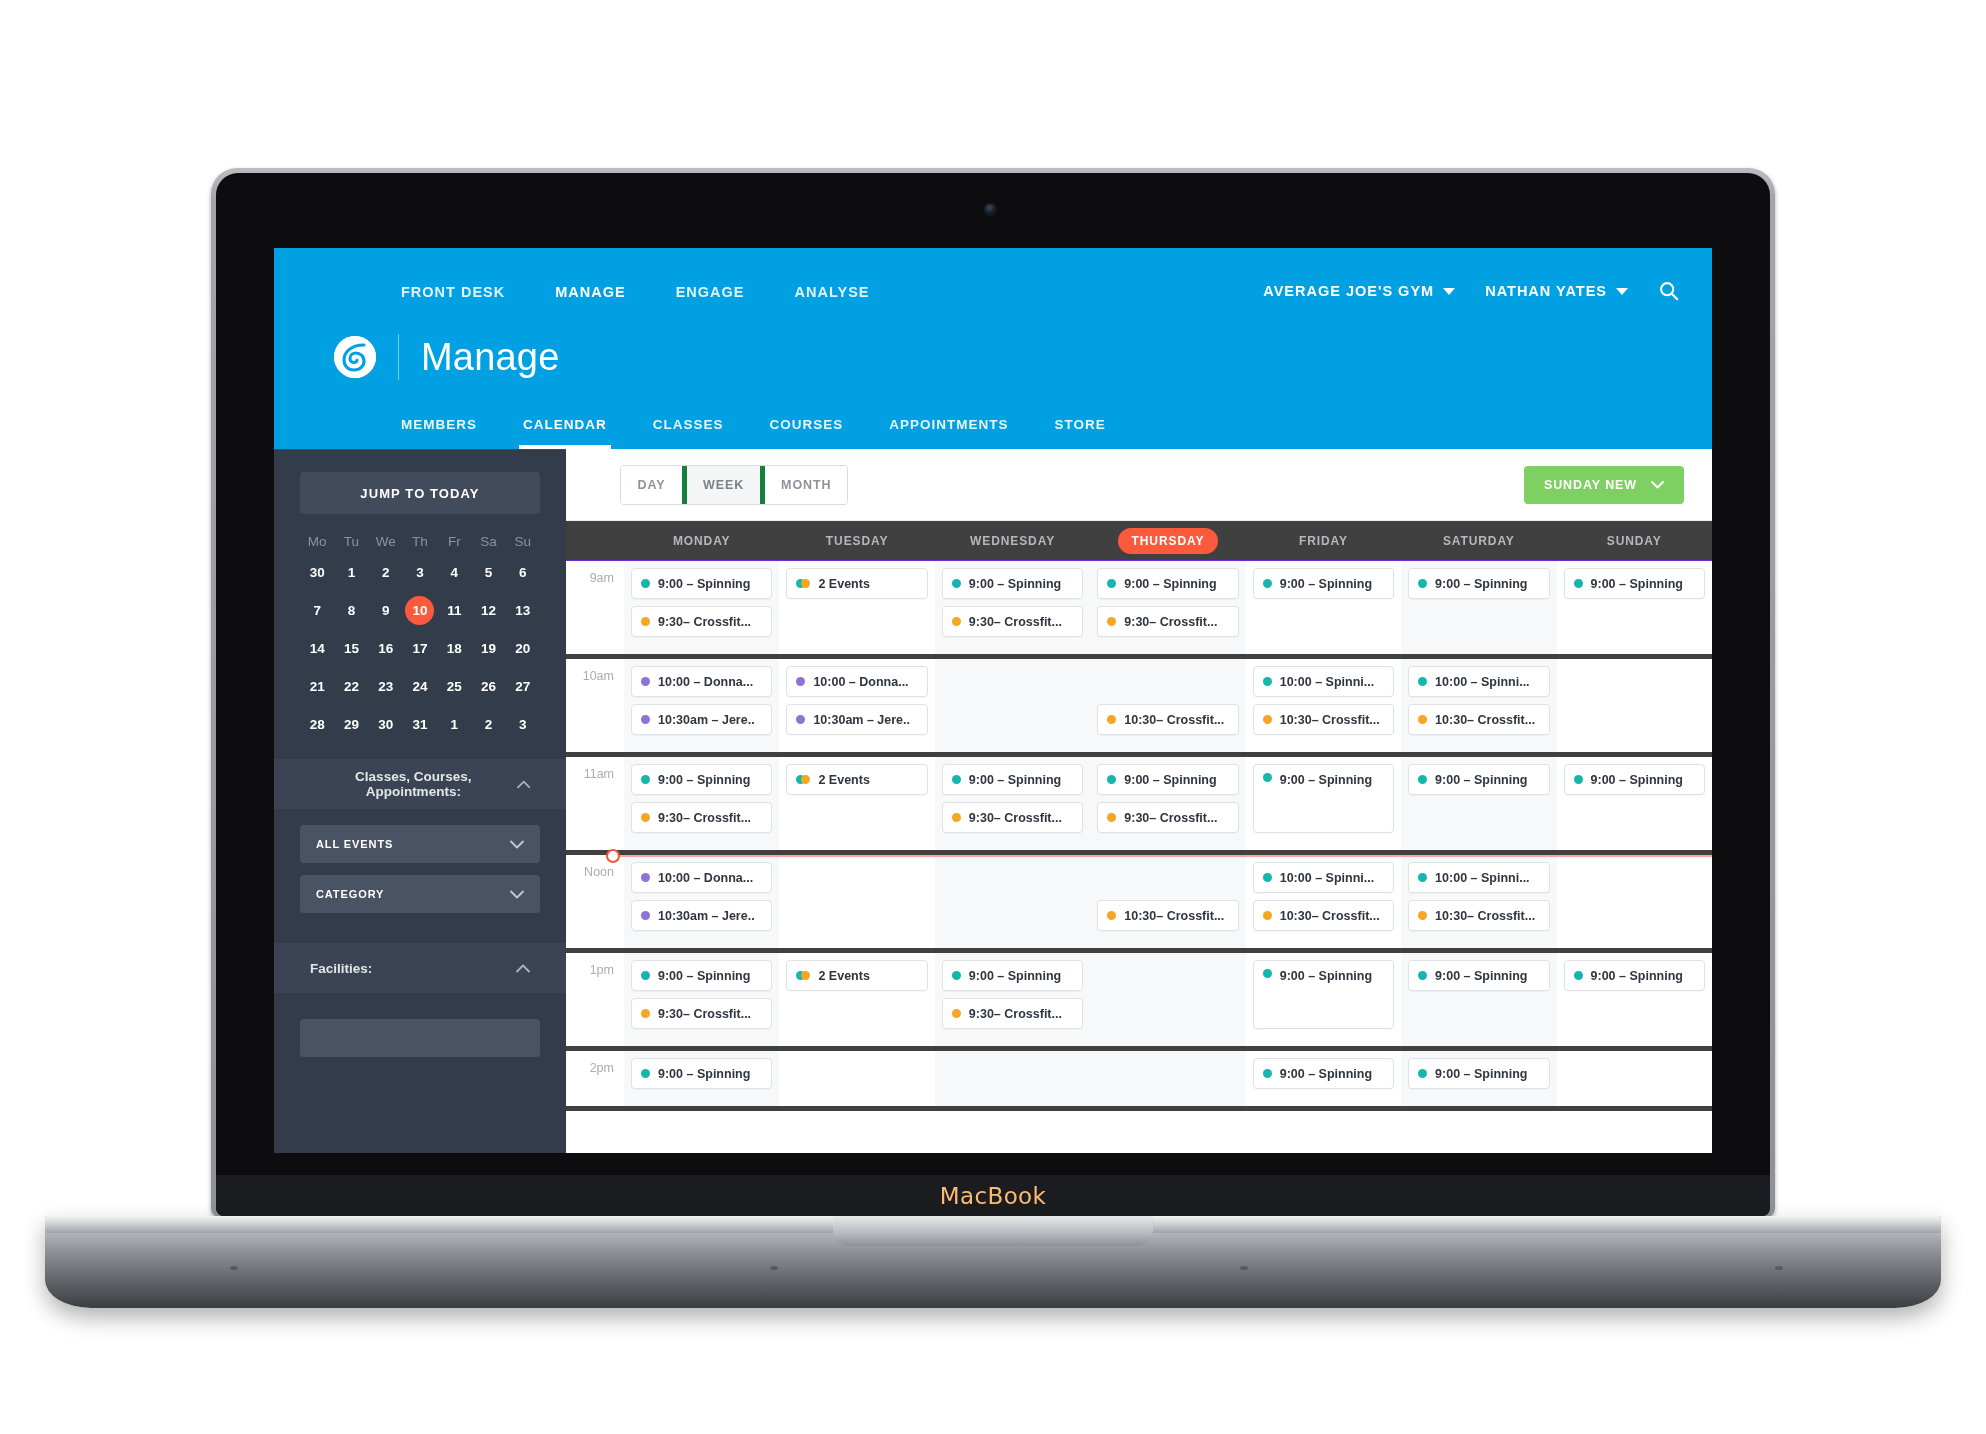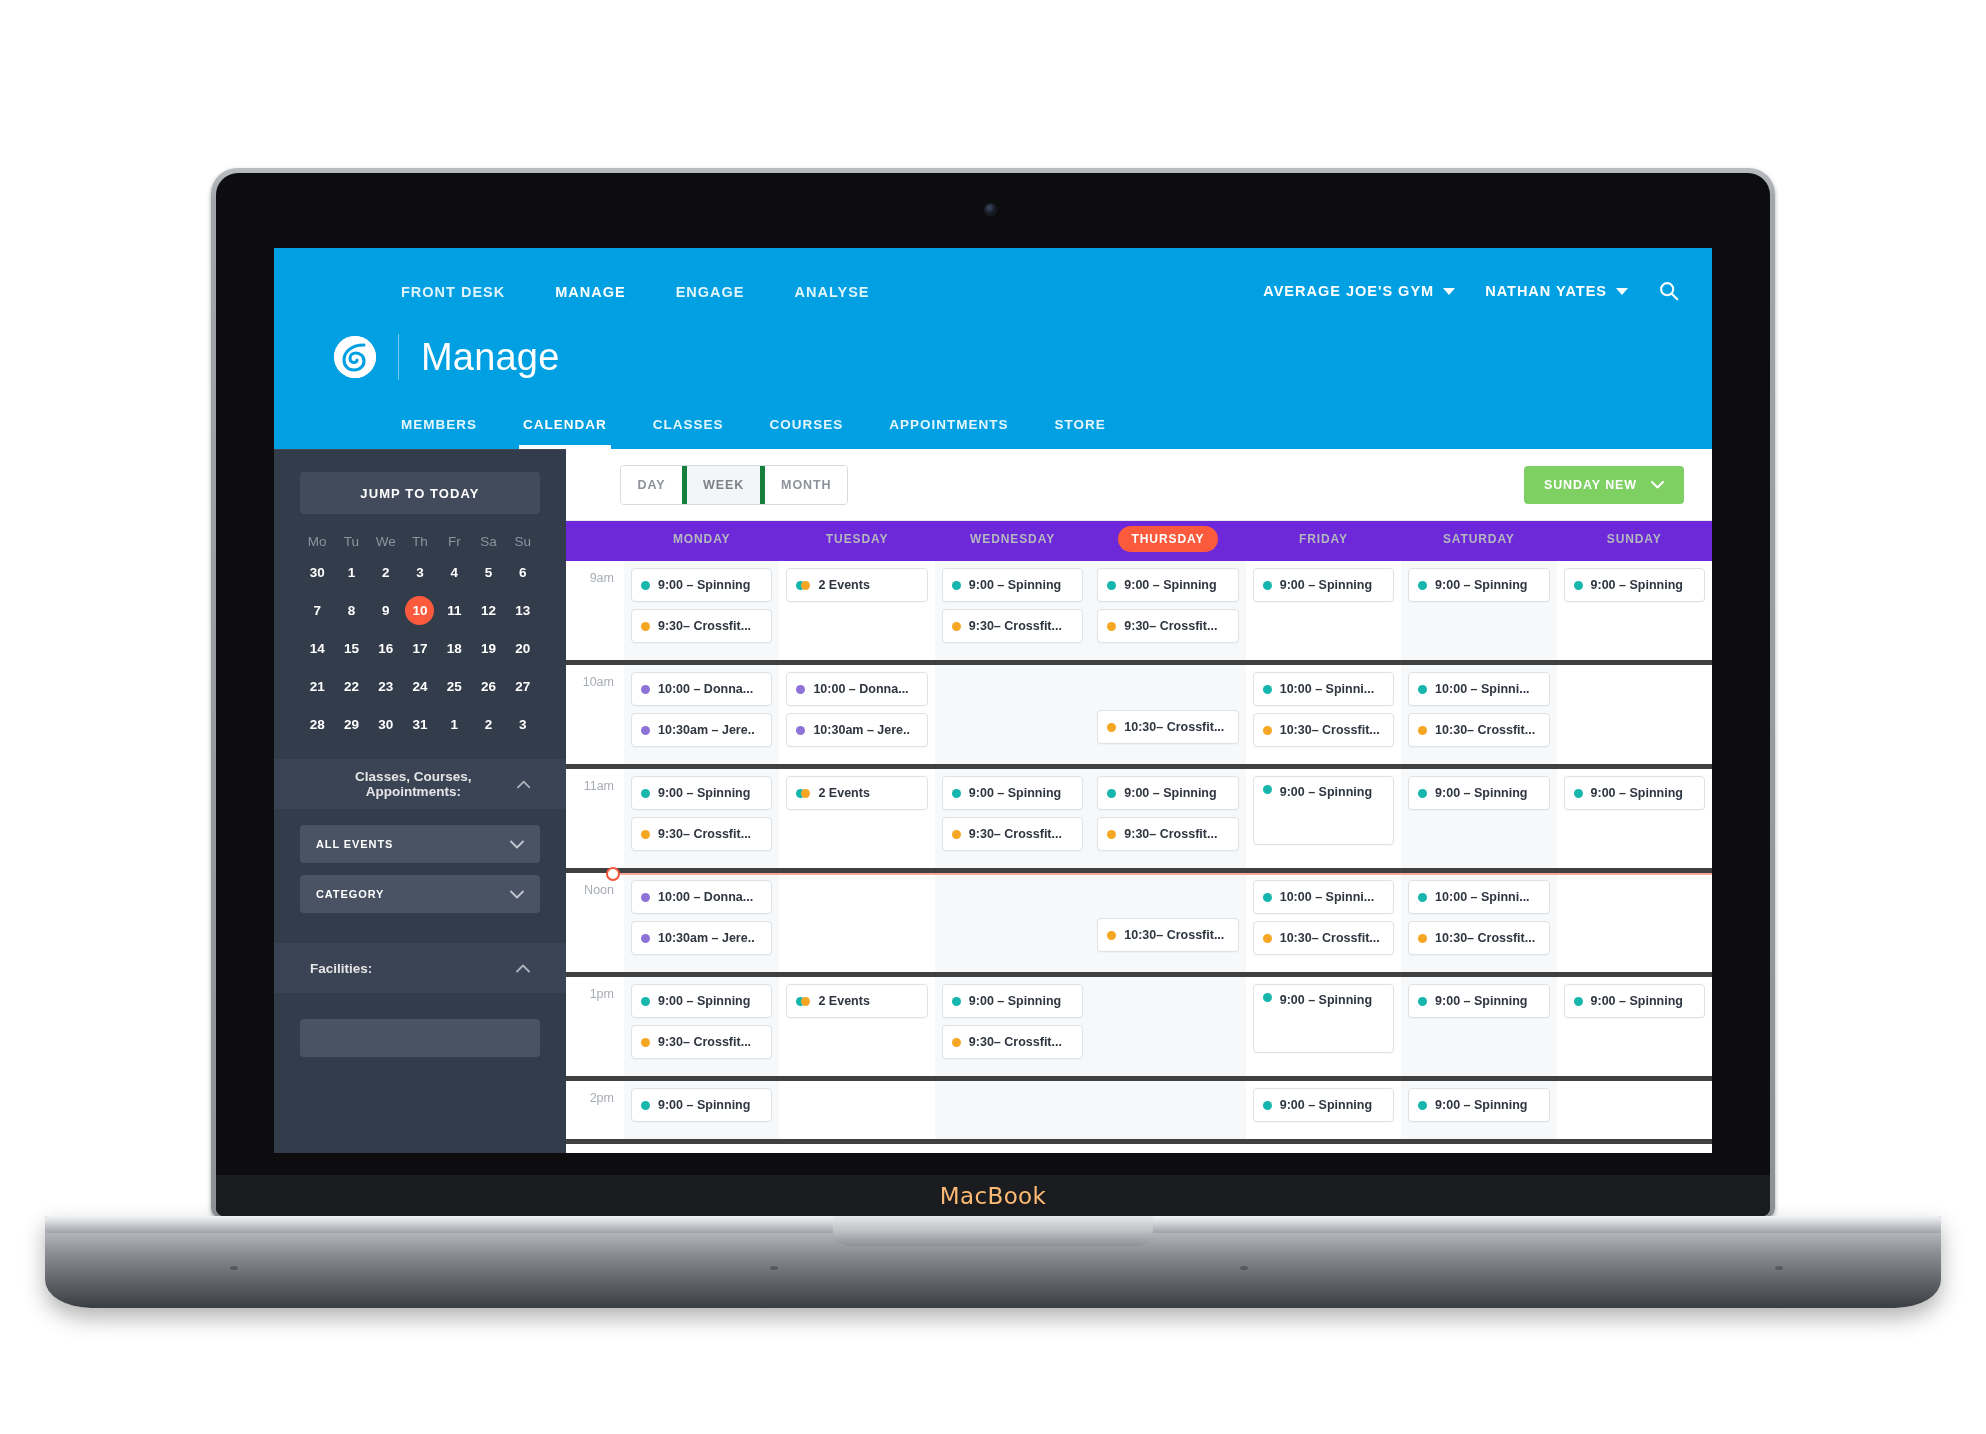--- a/index.html
+++ b/index.html
@@ -161,41 +161,41 @@
     cursor:pointer; font-family:"Liberation Sans", sans-serif;
   }
   .seg button:last-child { border-right:none; }
   .seg button.active { background:#f4f5f6; color:#7d828a; }
   .create-btn {
     height:38px; padding:0 20px; background:#7ed063; border:none; border-radius:4px; color:#fff;
     font-size:12.5px; font-weight:700; letter-spacing:.9px; cursor:pointer; display:flex;
     align-items:center; gap:14px; font-family:"Liberation Sans", sans-serif;
   }
 
-  .dayhead { height:40px; flex:none; display:flex; border-bottom:5px solid #6d28d9; background:#6d28d9; }
+  .dayhead { height:40px; flex:none; display:flex; border-bottom:1px solid #6d28d9; background:#404040; }
   .dh-gutter { width:58px; flex:none; }
   .dh-cell { flex:1; display:flex; align-items:center; justify-content:center; min-width:0; }
   .dh-cell span {
     font-size:12px; font-weight:700; letter-spacing:.9px; color:#b3b8be;
     padding:6px 14px; border-radius:14px; white-space:nowrap;
   }
   .dh-cell span.sel { background:#fb5a3c; color:#ffffff; }
 
   .grid-scroll { flex:1; overflow:hidden; position:relative; }
   .hour-row { display:flex; border-bottom:5px solid #404040; position:relative; }
   .hr-gutter {
     width:58px; flex:none; padding-top:10px; text-align:right; padding-right:10px;
     font-size:12.5px; color:#a8adb4;
   }
   .hr-cols { flex:1; display:flex; min-width:0; }
   .hr-col { flex:1; min-width:0; padding:7px 7px 10px 7px; }
   .hr-col.shade { background:#f7f8f9; }
   .evt {
     background:#ffffff; border:1px solid #dfe2e5; border-radius:4px; height:31px;
-    display:flex; align-items:center; gap:8px; padding:16px 9px; margin-bottom:7px;
+    display:flex; align-items:center; gap:8px; padding:4px 9px; margin-bottom:7px;
     font-size:12.5px; font-weight:700; color:#2f3640; white-space:nowrap; overflow:hidden; cursor:pointer;
     box-shadow:0 1px 1px rgba(0,0,0,.03);
   }
   .evt.tall { height:69px; align-items:flex-start; padding-top:8px; }
   .dot { width:9px; height:9px; border-radius:50%; flex:none; }
   .dot.teal { background:#17b6ad; } .dot.orange { background:#f5a623; } .dot.purple { background:#8e72d8; }
   .dot2 { width:14px; height:9px; position:relative; flex:none; }
   .dot2 i { position:absolute; top:0; width:9px; height:9px; border-radius:50%; }
   .dot2 i.a { left:0; background:#17b6ad; } .dot2 i.b { left:5px; background:#f5a623; }
   .evt-label { overflow:hidden; text-overflow:ellipsis; }

